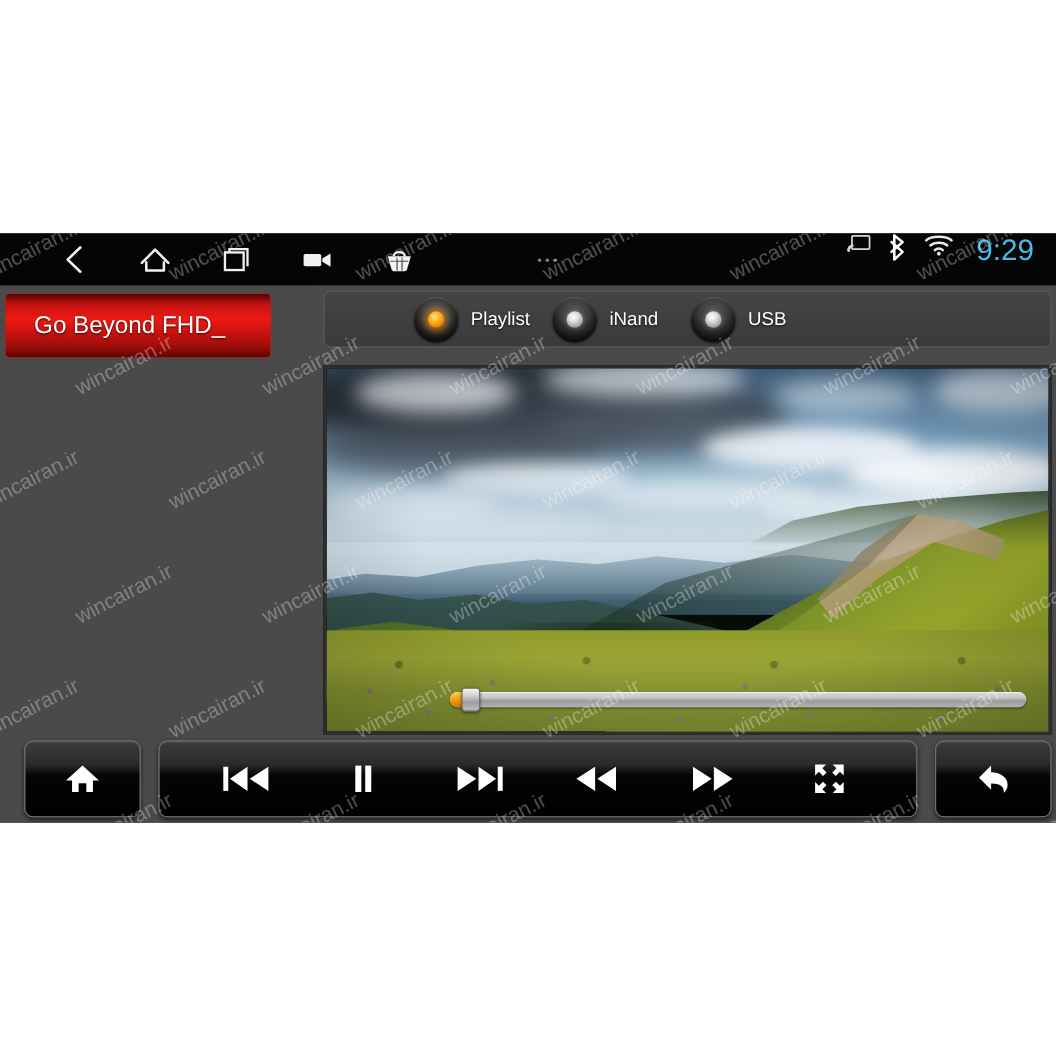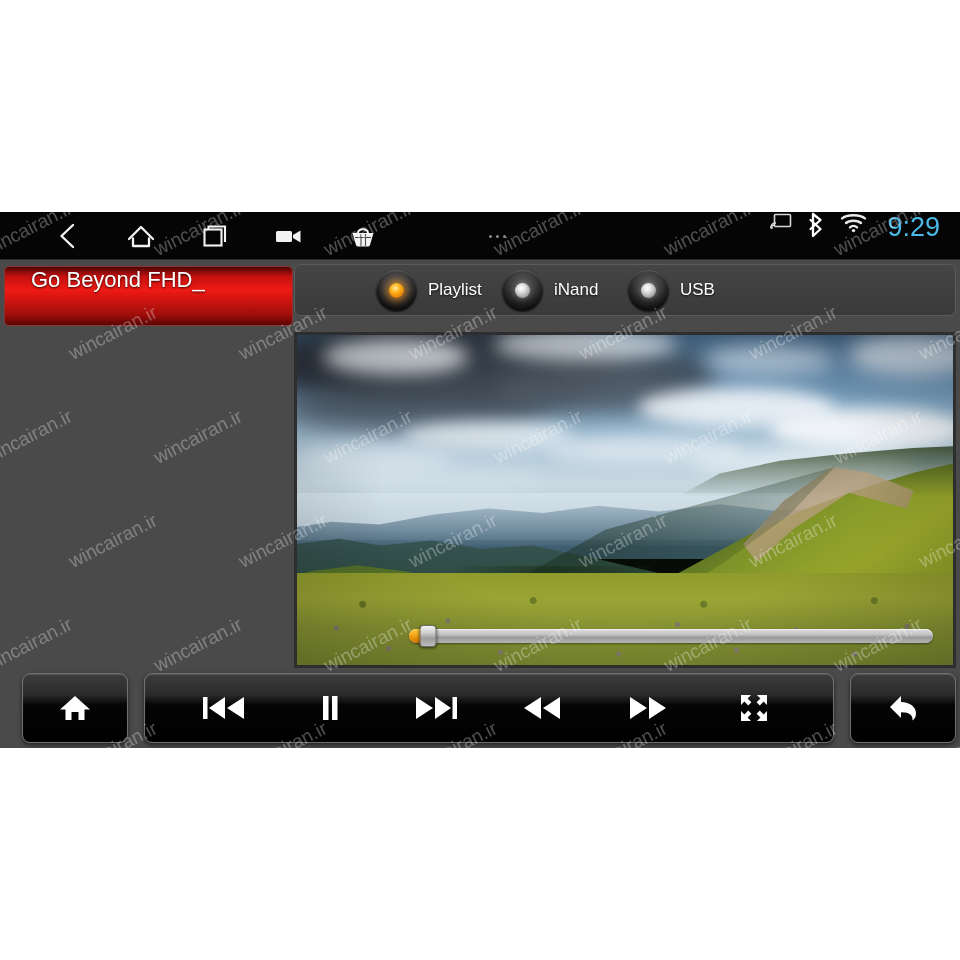--- a/index.html
+++ b/index.html
@@ -43,24 +43,24 @@
   .dots { display: flex; gap: 4px; align-items: center; }
   .dots i { width: 3px; height: 3px; background: #8a8a8a; border-radius: 50%; display: block; }
 
   
   #sidebar {
     position: absolute; left: 0; top: 49px;
     width: 289px; height: 406px;
     background: #4a4a4a;
   }
   .pl-item {
-    position: absolute; left: 4px; width: 289px; height: 60px;
+    position: absolute; left: 4px; width: 243px; height: 60px;
     border-radius: 5px;
     border: 1px solid #6d6d6d;
-    display: flex; 
+    display: flex; align-items: center;
     color: #ffffff; font-size: 22px;
     padding-left: 26px;
     overflow: hidden;
     text-shadow: 0 1px 2px rgba(0,0,0,.75);
   }
   .pl-item.sel {
     background: linear-gradient(to bottom, #4b0606 0%, #c2110f 16%, #ef1a14 40%, #a00d0a 82%, #5a0604 100%);
     border-color: #8d3331;
   }
   .pl-item.norm {

